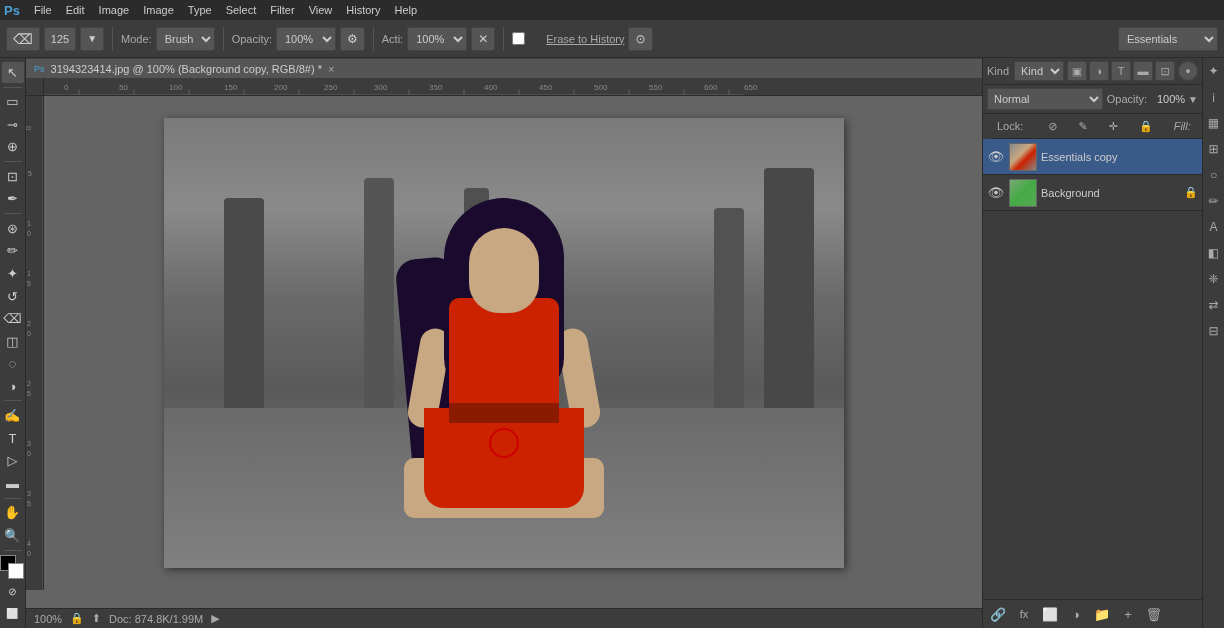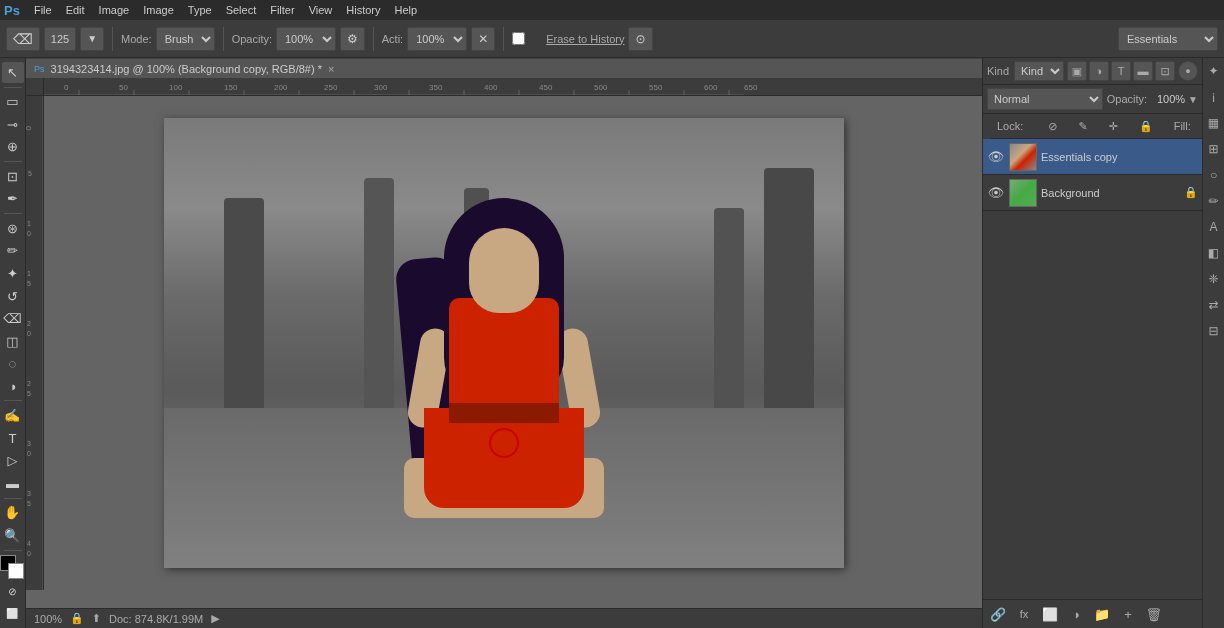--- a/index.html
+++ b/index.html
@@ -590,20 +590,21 @@
       align-items: center;
       justify-content: center;
       font-size: 11px;
       color: #aaa;
       cursor: pointer;
     }
     .fill-label {
       font-size: 11px;
       color: #aaa;
       margin-left: auto;
+      font-style: italic;
     }
     .fill-value {
       font-size: 11px;
       color: #ccc;
       width: 40px;
       text-align: right;
     }
 
     
     .layer-item {

